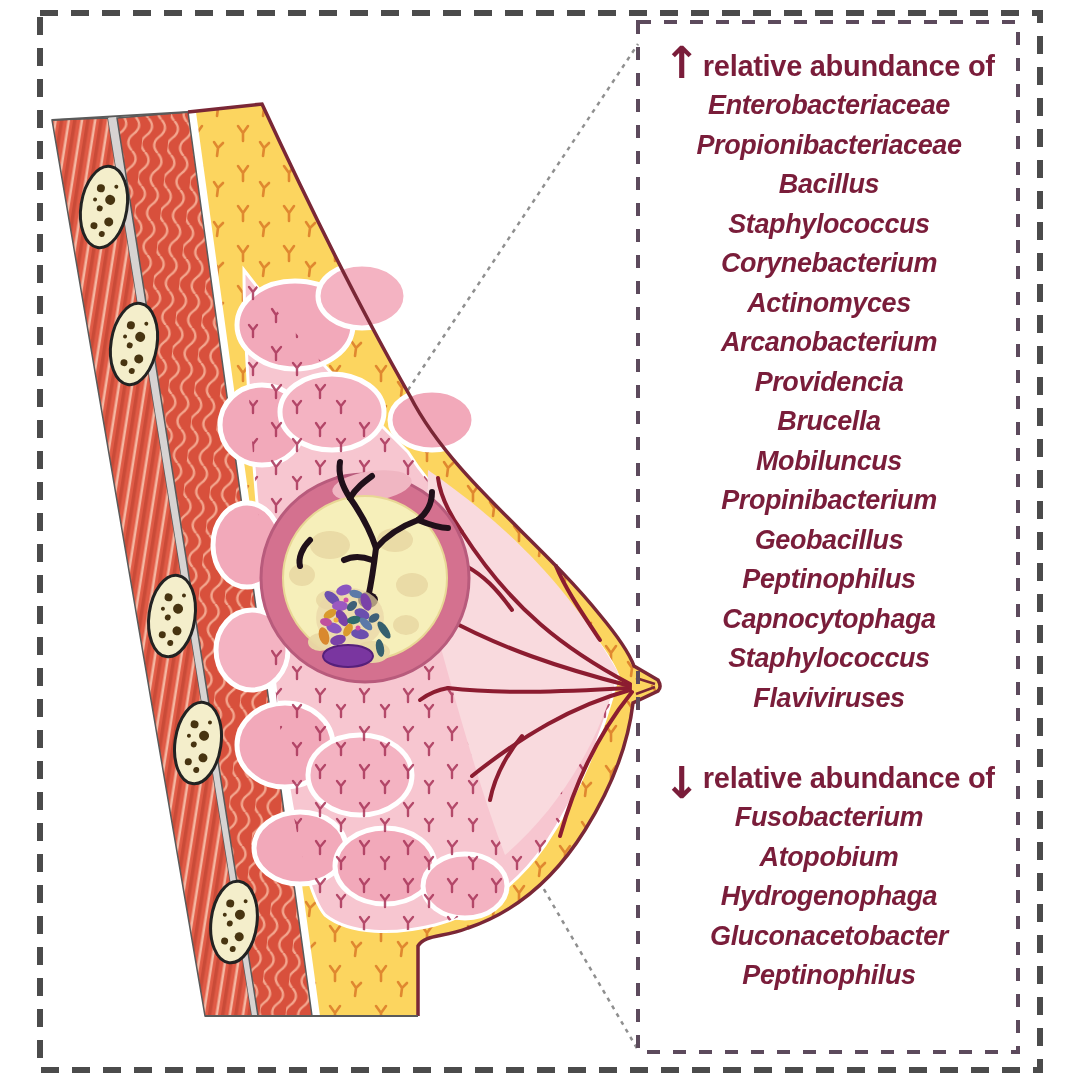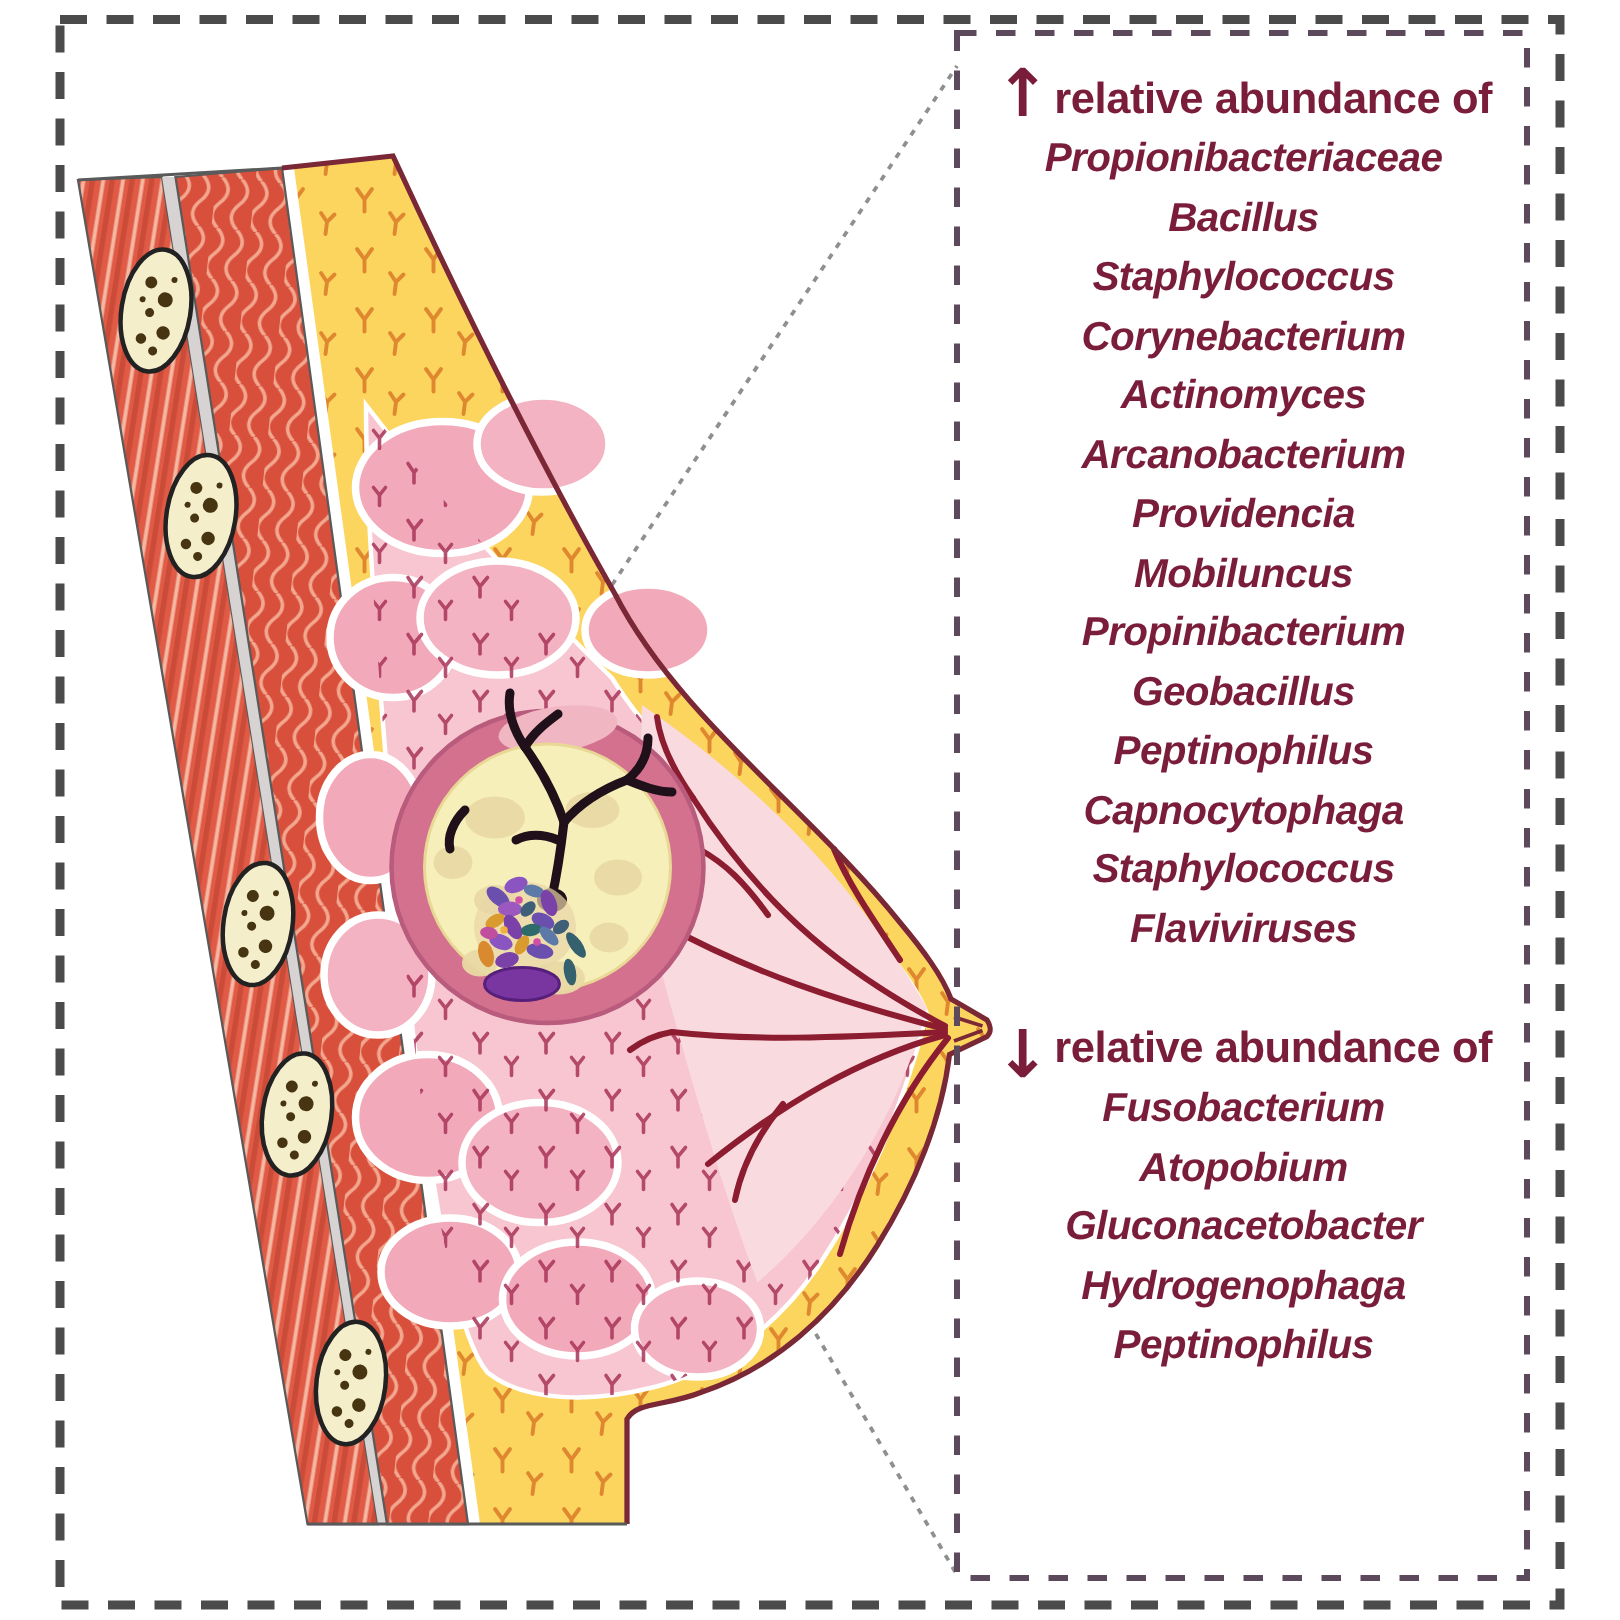--- a/index.html
+++ b/index.html
@@ -230,44 +230,46 @@
     <rect x="638" y="22" width="380" height="1030" fill="none" stroke="#5c4a5c" stroke-width="4" stroke-dasharray="13 13"></rect>
   </svg>
 
   <div class="callout-panel">
     <div>
       <div class="heading-row">
         <span class="arrow">↑</span>
         <span>relative abundance of</span>
       </div>
       <div class="taxa-list">
+          <div class="taxon">Enterobacteriaceae</div>
           <div class="taxon">Propionibacteriaceae</div>
           <div class="taxon">Bacillus</div>
           <div class="taxon">Staphylococcus</div>
           <div class="taxon">Corynebacterium</div>
           <div class="taxon">Actinomyces</div>
           <div class="taxon">Arcanobacterium</div>
           <div class="taxon">Providencia</div>
+          <div class="taxon">Brucella</div>
           <div class="taxon">Mobiluncus</div>
           <div class="taxon">Propinibacterium</div>
           <div class="taxon">Geobacillus</div>
           <div class="taxon">Peptinophilus</div>
           <div class="taxon">Capnocytophaga</div>
           <div class="taxon">Staphylococcus</div>
           <div class="taxon">Flaviviruses</div>
         </div>
     </div>
     <div>
       <div class="heading-row down">
         <span class="arrow">↓</span>
         <span>relative abundance of</span>
       </div>
       <div class="taxa-list">
           <div class="taxon">Fusobacterium</div>
           <div class="taxon">Atopobium</div>
+          <div class="taxon">Hydrogenophaga</div>
           <div class="taxon">Gluconacetobacter</div>
-          <div class="taxon">Hydrogenophaga</div>
           <div class="taxon">Peptinophilus</div>
         </div>
     </div>
   </div>
 
 </div>
 
 </body></html>

